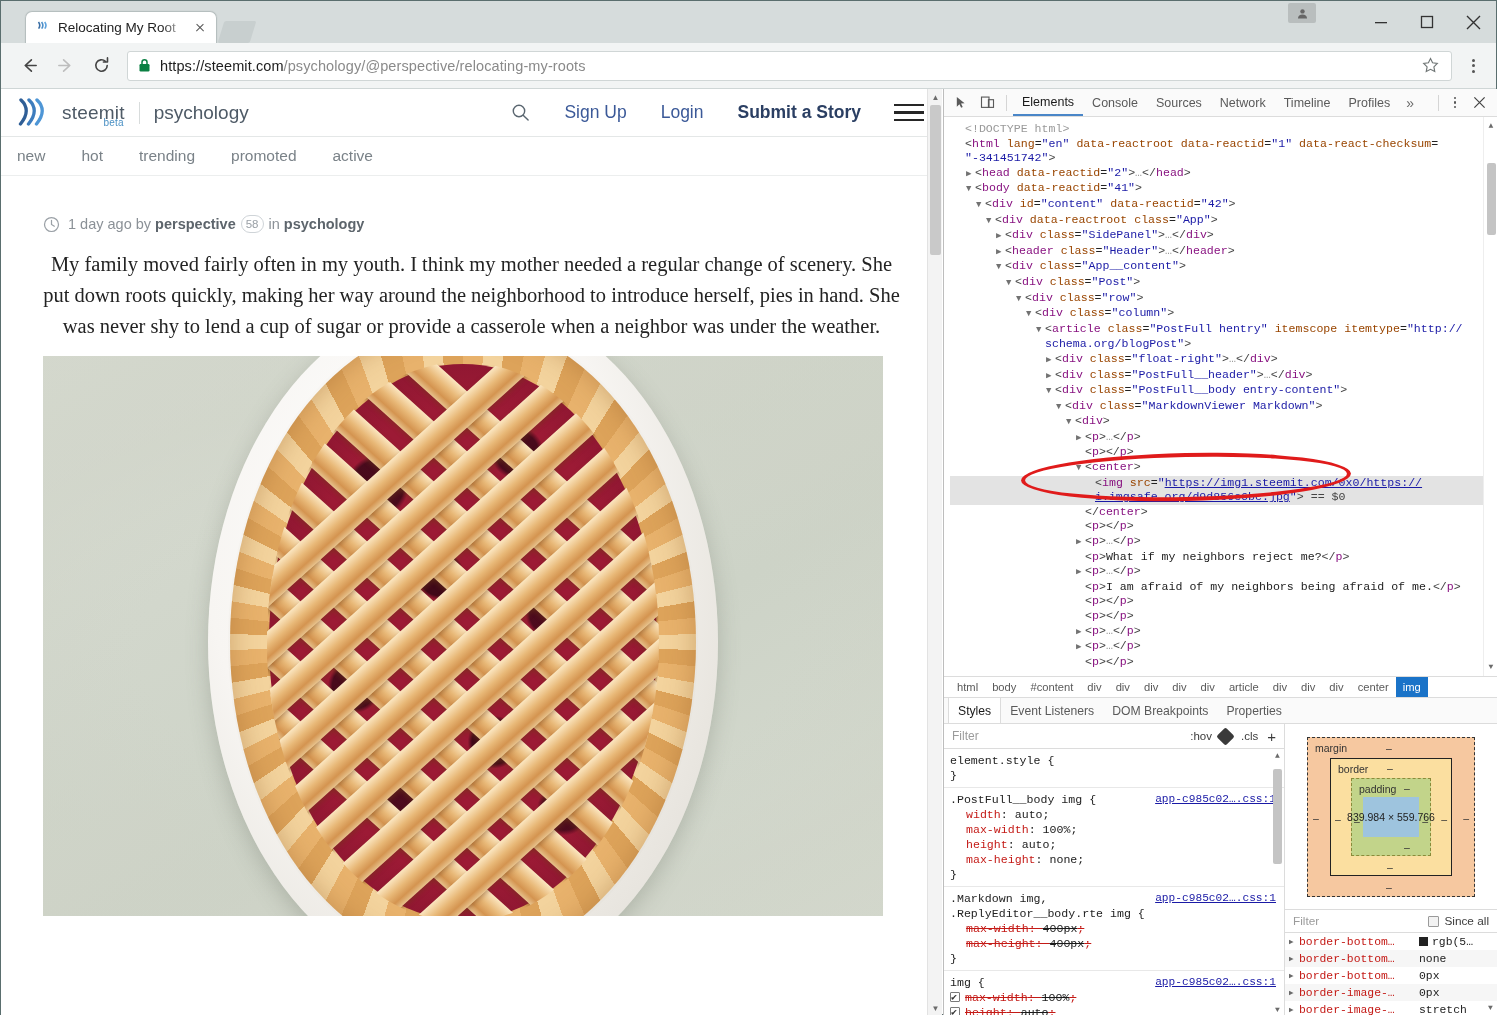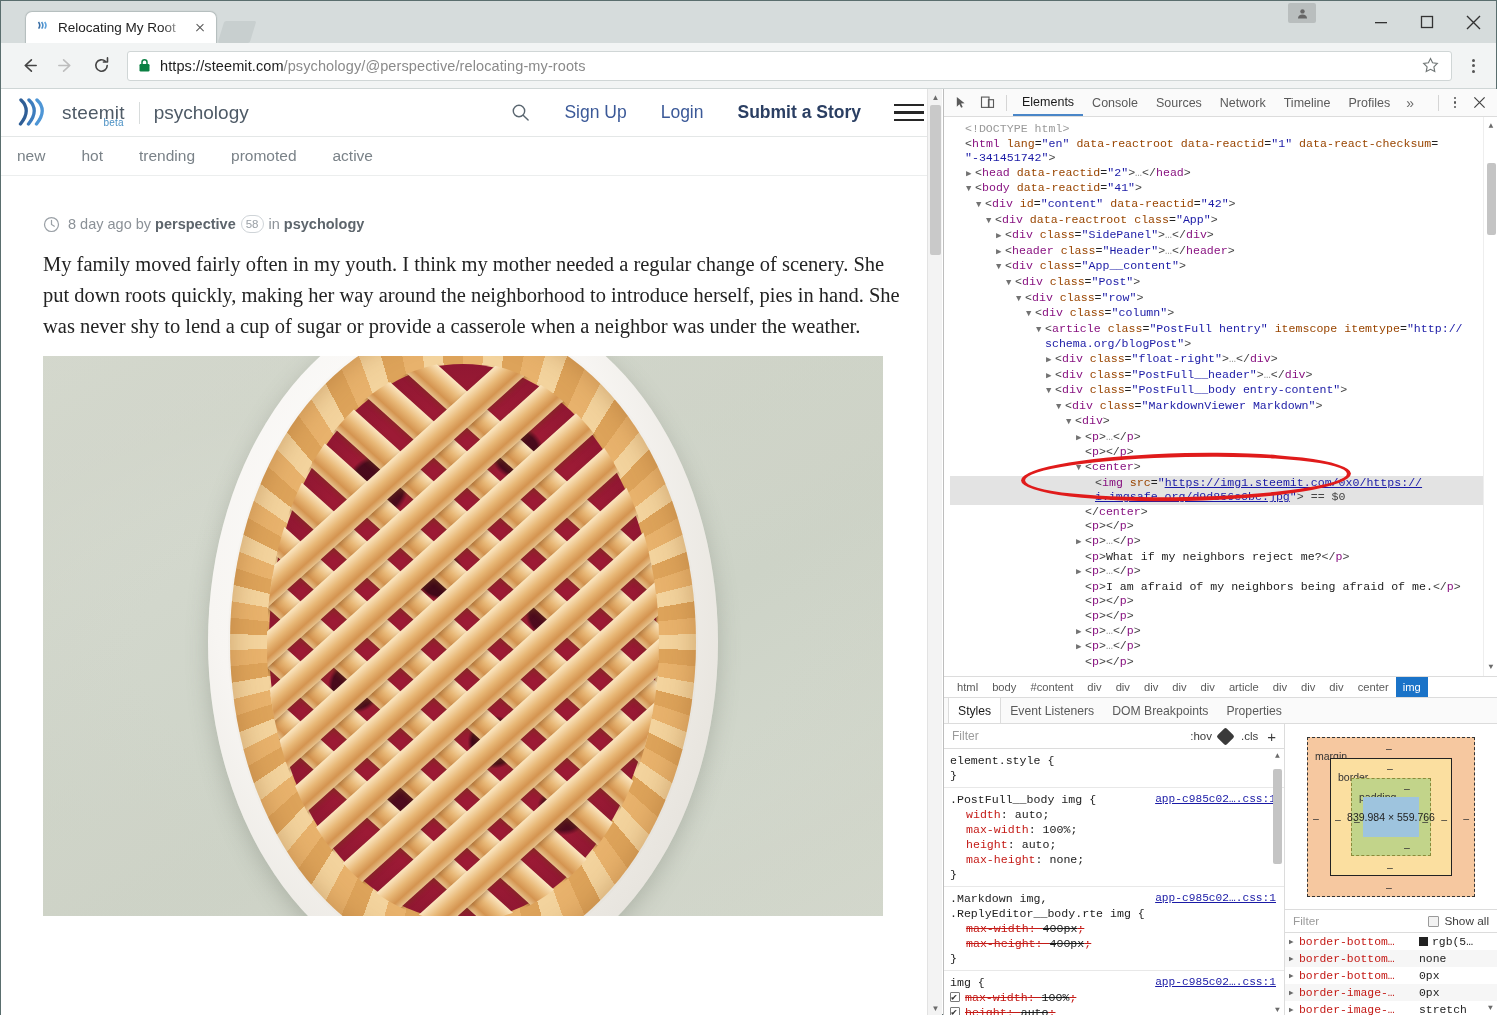--- a/index.html
+++ b/index.html
@@ -136,21 +136,21 @@
              font-weight:bold; letter-spacing:-.2px; }
   .post-meta { margin-top:17px; display:flex; align-items:center;
                font-size:14.5px; color:#8b9197; }
   .post-meta .clock { width:17px; height:17px; margin-right:8px; color:#9aa0a6; }
   .post-meta b { color:#5d656c; font-weight:bold; }
   .rep { display:inline-flex; align-items:center; justify-content:center;
          min-width:21px; height:18px; padding:0 4px; border:1px solid #cfd4d8;
          border-radius:9px; font-size:11.5px; color:#9aa0a6; margin:0 5px;
          font-weight:normal; }
   .post-body { margin-top:16px; font-family:"Liberation Serif", serif;
-               font-size:20.5px; line-height:1.52; color:#232323; }
+               font-size:20.5px; line-height:1.52; color:#232323;text-align:center; }
   .post-body p { margin:0 0 14px 0; }
 
   
   .photo-wrap { width:840px; height:560px; margin:12px 0 14px 0; position:relative;
                 overflow:hidden; }
   .photo {
     position:absolute; inset:0;
     background:
       radial-gradient(ellipse 62% 46% at 50% 52%, rgba(255,255,255,0) 0 62%, rgba(206,210,198,.45) 100%),
       linear-gradient(150deg, #d8dcd2 0%, #d2d7cc 30%, #cdd3c7 60%, #d6dbd0 100%);
@@ -338,21 +338,21 @@
                        color:#6b6b6b; font-size:8px; }
   .rules-scroll .arr.up { top:0; } .rules-scroll .arr.dn { bottom:0; }
 
   .right-col { flex:0 0 212px; display:flex; flex-direction:column;
                background:#fff; }
   .boxmodel { flex:0 0 185px; display:flex; align-items:center;
               justify-content:center; padding:6px; }
   .bm { width:168px; height:160px; background:#f6c8a0; border:1.6px dashed #333;
         position:relative; font-family:"Liberation Sans", sans-serif;
         font-size:10.5px; color:#333; }
-  .bm-label { position:absolute; left:7px; top:12px; font-size:10.5px; color:#333; }
+  .bm-label { position:absolute; left:7px; top:4px; font-size:10.5px; color:#333; }
   .bm-dash { position:absolute; color:#333; font-size:10.5px; }
   .bm .border-box {
     position:absolute; left:22px; top:20px; right:22px; bottom:20px;
     background:#fbdfa0; border:1.6px solid #222;
   }
   .bm .padding-box {
     position:absolute; left:20px; top:19px; right:20px; bottom:19px;
     background:#c2d48a; border:1.6px dashed #8a8a3a;
   }
   .bm .content-box {
@@ -515,21 +515,21 @@
     </div>
 
     <div class="post">
       <div class="post-meta">
         <span class="clock">
           <svg width="17" height="17" viewBox="0 0 18 18">
               <circle cx="9" cy="9" r="7.4" fill="none" stroke="#9aa0a6" stroke-width="1.3"></circle>
               <path d="M9 4.6 V9 L12 10.8" stroke="#9aa0a6" stroke-width="1.3" fill="none" stroke-linecap="round"></path>
             </svg>
         </span>
-        <span>8 day ago</span>
+        <span>1 day ago</span>
         <span>&nbsp;</span>
         <span>by</span>
         <span>&nbsp;</span>
         <b>perspective</b>
         <span class="rep">58</span>
         <span>in</span>
         <span>&nbsp;</span>
         <b>psychology</b>
       </div>
 
@@ -753,21 +753,21 @@
               </div>
             </div>
           </div>
         </div>
 
         <div class="computed-filter">
           <span>Filter</span>
           <span class="grow"></span>
           <span class="sa">
             <span class="sqcb"></span>
-            <span>Show all</span>
+            <span>Since all</span>
           </span>
         </div>
 
         <div class="computed-list" id="computedList">
             <div class="crow">
               <span class="tri">▶</span>
               <span class="cp">border-bottom…</span>
               <span class="cv"><span class="swatch" style="background:#222222"></span>rgb(5…</span>
             </div>
             <div class="crow">

